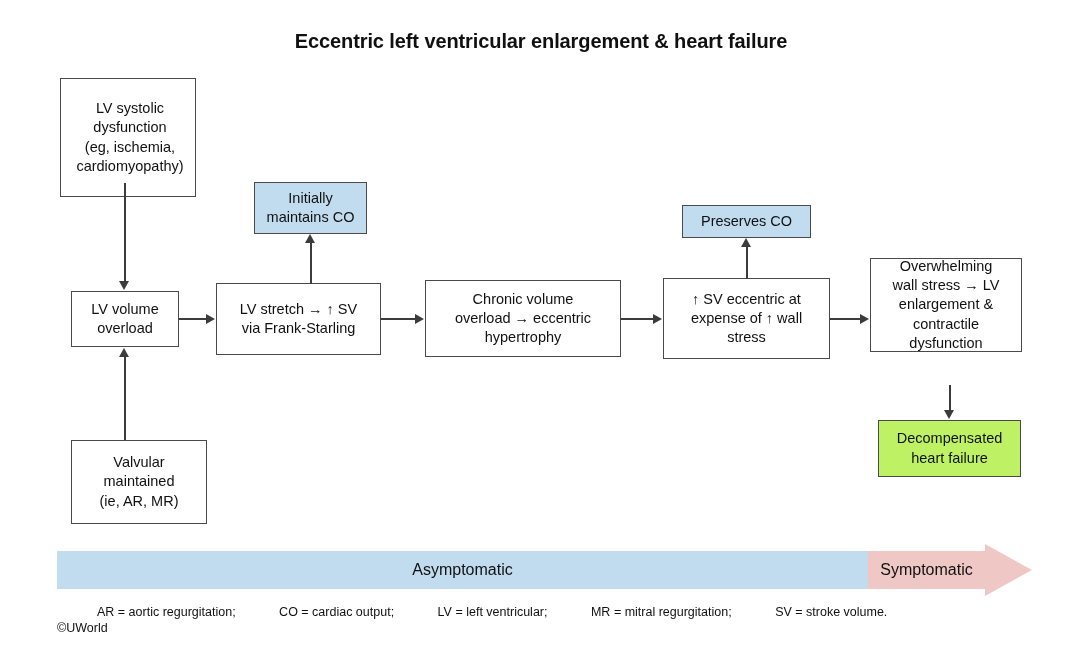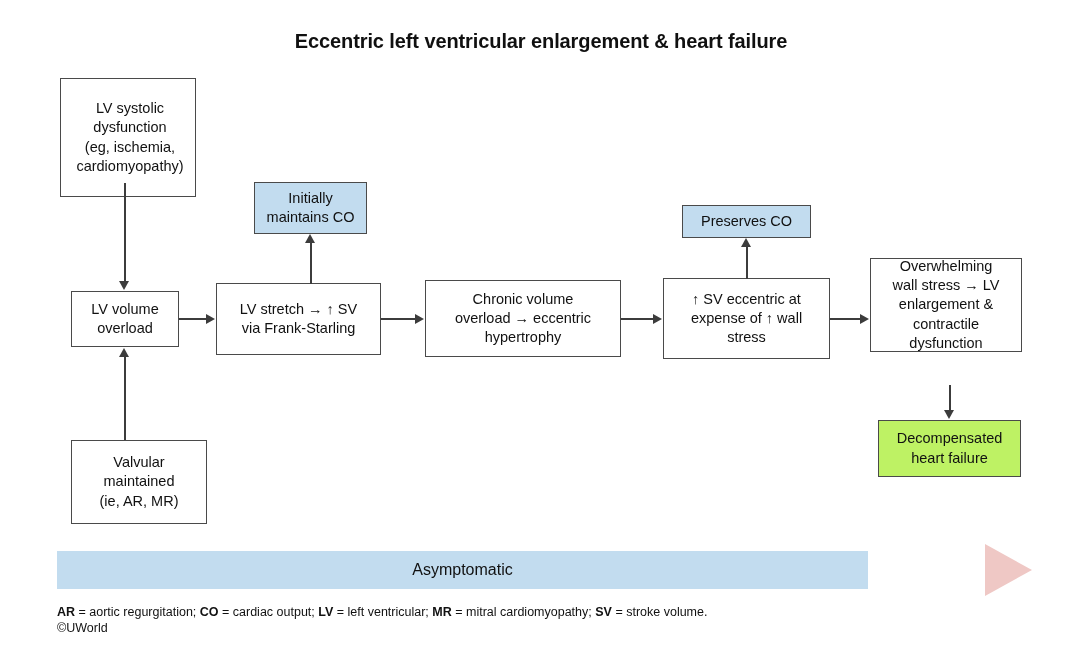--- a/index.html
+++ b/index.html
@@ -111,21 +111,21 @@
     border-left: 47px solid #efc8c5;
   }
   #footnote {
     position: absolute;
     left: 57px;
     top: 603px;
     font-size: 12.5px;
     color: #111111;
     line-height: 1.45;
   }
-  #footnote b { font-weight: bold; }
+  #footnote b { font-weight: normal; margin-left: 40px; }
   #copyright {
     position: absolute;
     left: 57px;
     top: 621px;
     font-size: 12.5px;
     color: #111111;
   }
 </style>
 </head>
 <body>
@@ -193,20 +193,21 @@
   <div class="arrowhead ah-up" style="left:741px; top:238px;"></div>
 
   <div class="ln hline" style="left:830px; top:318px; width:31px;"></div>
   <div class="arrowhead ah-right" style="left:860px; top:313.5px;"></div>
 
   <div class="ln vline" style="left:949px; top:385px; height:27px;"></div>
   <div class="arrowhead ah-down" style="left:944px; top:410px;"></div>
 
   <div id="timeline">
     <div class="seg" id="seg-asym">Asymptomatic</div>
+    <div class="seg" id="seg-sym">Symptomatic</div>
     <div id="seg-arrowhead"></div>
   </div>
 
-  <div id="footnote"><b>AR</b><span> = aortic regurgitation; </span><b>CO</b><span> = cardiac output; </span><b>LV</b><span> = left ventricular; </span><b>MR</b><span> = mitral cardiomyopathy; </span><b>SV</b><span> = stroke volume.</span></div>
+  <div id="footnote"><b>AR</b><span> = aortic regurgitation; </span><b>CO</b><span> = cardiac output; </span><b>LV</b><span> = left ventricular; </span><b>MR</b><span> = mitral regurgitation; </span><b>SV</b><span> = stroke volume.</span></div>
 
   <div id="copyright">©UWorld</div>
 
 </div>
 
 </body></html>

